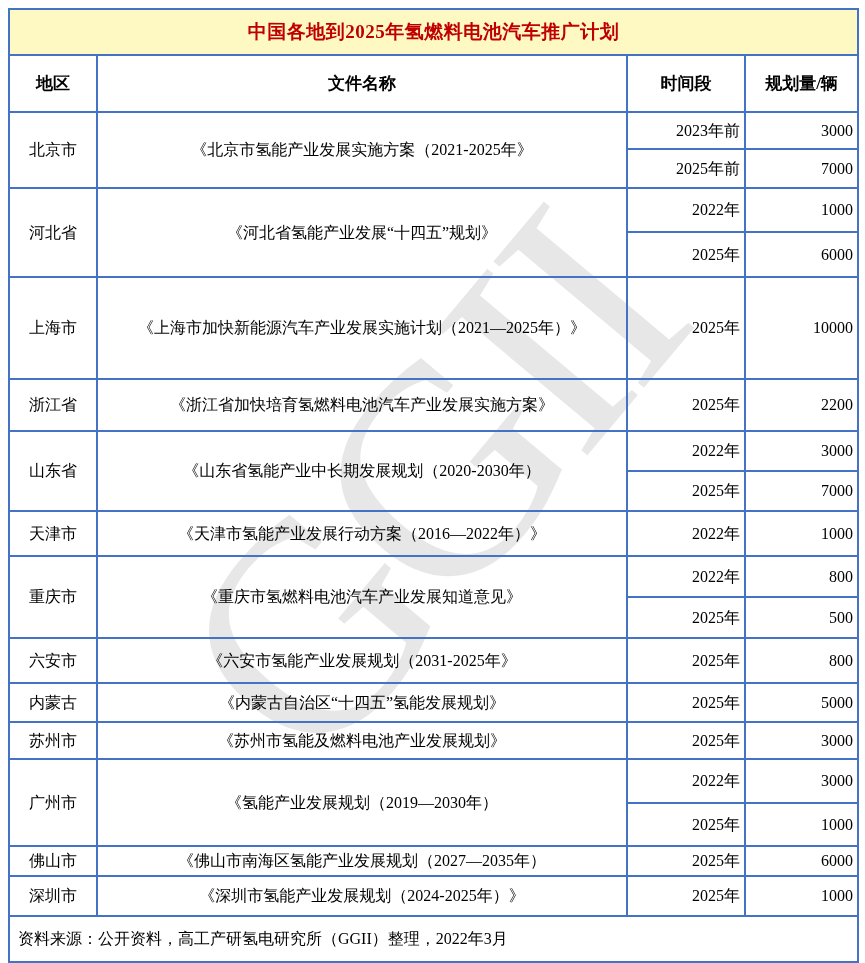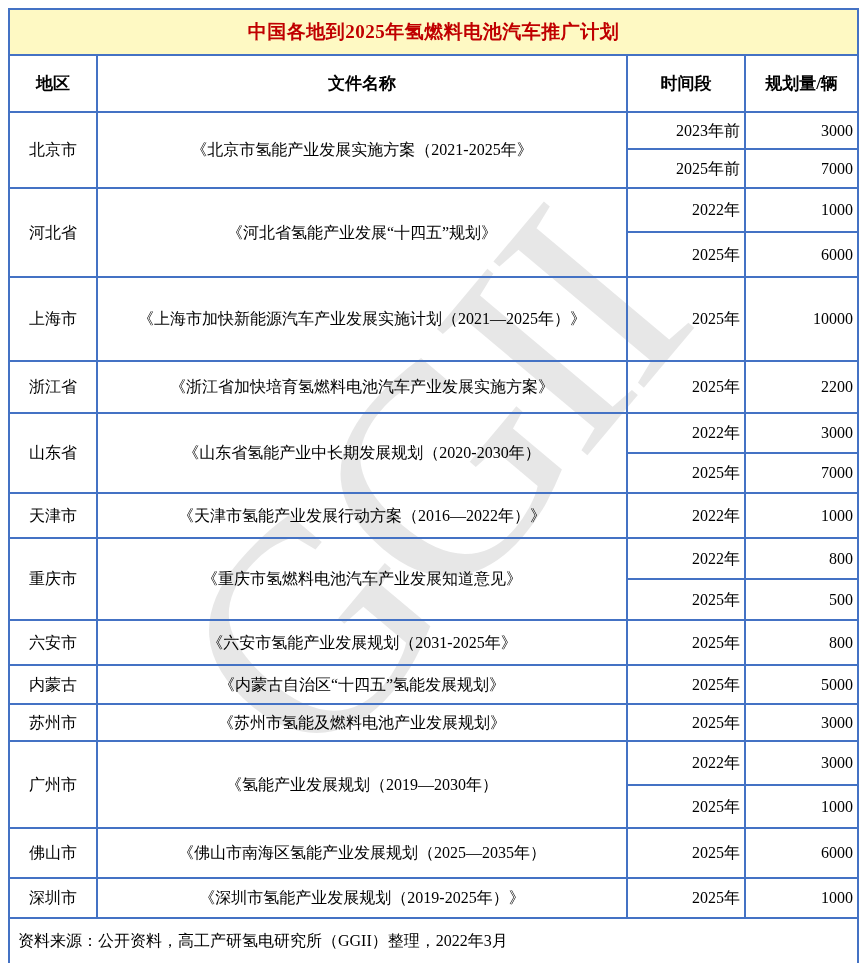--- a/index.html
+++ b/index.html
@@ -51,24 +51,24 @@
   }
   tr.header-row th{
     font-weight:bold;font-size:17px;height:51px;background:transparent;
   }
   tr.sub td{border-top-width:1px;}
   td.qty-cell,td.time-cell{font-size:16px;text-align:right;}
   tr.footer-row td{
     text-align:left;padding-left:8px;height:40px;font-size:16px;
   }
   
-  tr.h37{height:37px}tr.h38{height:50px}tr.h39{height:39px}
+  tr.h37{height:37px}tr.h38{height:30px}tr.h39{height:39px}
   tr.h40{height:40px}tr.h41{height:41px}tr.h43{height:43px}
   tr.h44{height:44px}tr.h45{height:45px}tr.h62{height:52px}
-  tr.h90{height:84px}
+  tr.h90{height:102px}
 </style>
 </head>
 <body>
 
 <div class="sheet">
   <div class="watermark">GGII</div>
 
   <table>
     <colgroup>
       <col class="c-region">
@@ -181,28 +181,28 @@
         <td class="time-cell">2022年</td>
         <td class="qty-cell">3000</td>
       </tr>
       <tr class="h43 sub">
         <td class="time-cell">2025年</td>
         <td class="qty-cell">1000</td>
       </tr>
 
       <tr class="h38">
         <td>佛山市</td>
-        <td>《佛山市南海区氢能产业发展规划（2025—2035年）</td>
+        <td>《佛山市南海区氢能产业发展规划（2027—2035年）</td>
         <td class="time-cell">2025年</td>
         <td class="qty-cell">6000</td>
       </tr>
 
       <tr class="h40">
         <td>深圳市</td>
-        <td>《深圳市氢能产业发展规划（2019-2025年）》</td>
+        <td>《深圳市氢能产业发展规划（2024-2025年）》</td>
         <td class="time-cell">2025年</td>
         <td class="qty-cell">1000</td>
       </tr>
     </tbody>
     <tfoot>
       <tr class="footer-row">
         <td colspan="4">资料来源：公开资料，高工产研氢电研究所（GGII）整理，2022年3月</td>
       </tr>
     </tfoot>
   </table>

